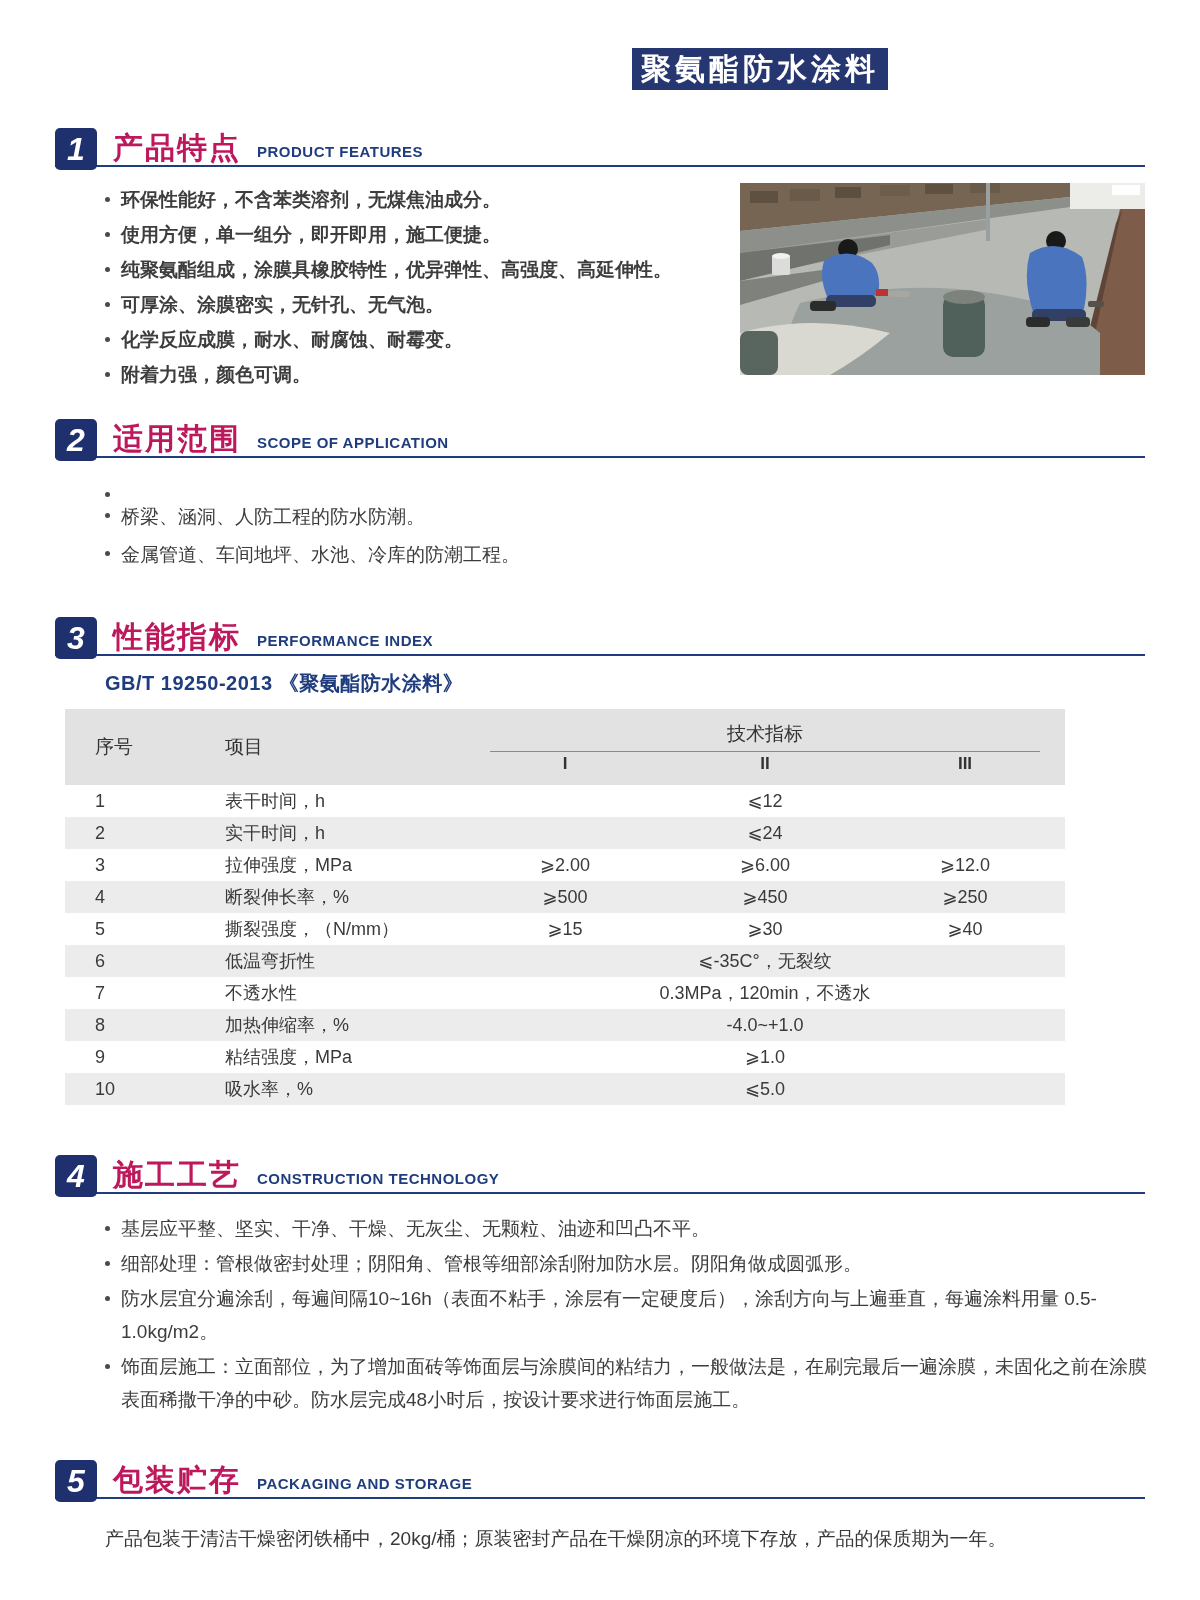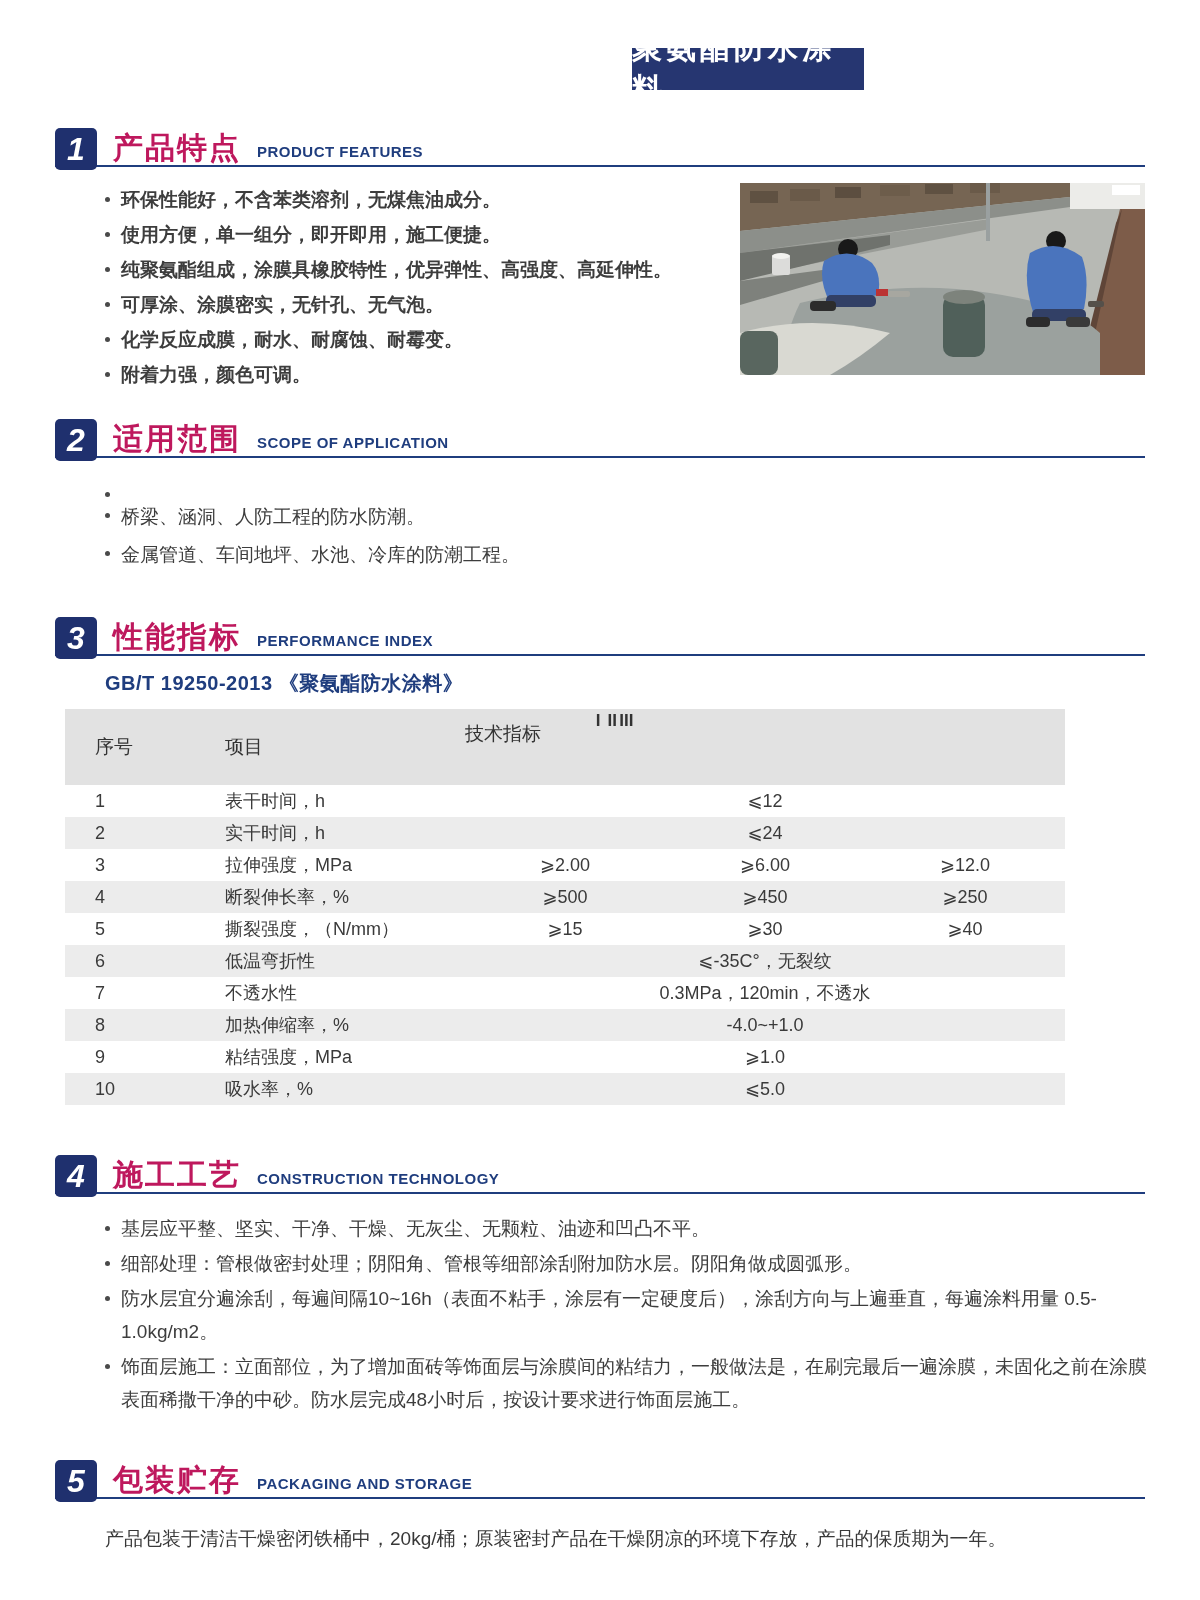--- a/index.html
+++ b/index.html
@@ -3,21 +3,21 @@
 <meta charset="utf-8">
 <style>
   html,body{margin:0;padding:0;}
   body{
     width:1200px;height:1600px;background:#ffffff;overflow:hidden;
     font-family:"Liberation Sans","DejaVu Sans",sans-serif;
     -webkit-font-smoothing:antialiased;
   }
   
   .titlebar{
-    width:232px;height:42px;margin:48px 0 0 632px;
+    width:256px;height:42px;margin:48px 0 0 632px;
     background:#263671;color:#ffffff;
     display:flex;align-items:center;justify-content:center;
     font-size:30px;font-weight:bold;letter-spacing:4px;
   }
   
   .section{margin-top:30px;}
   .sec-header{
     margin:0 55px;border-bottom:2px solid #1f3d7e;
     display:flex;align-items:flex-end;gap:16px;padding-bottom:2px;
   }
@@ -35,21 +35,21 @@
   .dot{width:5px;height:5px;border-radius:50%;background:#4a4a4a;margin-top:14px;flex:none;}
   
   .sec1-body{display:flex;margin:6px 55px 0 0;font-weight:bold;}
   .sec1-body .bullets{flex:1;margin:10px 20px 0 105px;}
   .photo{width:405px;height:192px;flex:none;margin-top:10px;background:#b7b9b4;}
   
   .std-line{margin:14px 0 0 105px;font-size:20px;font-weight:bold;color:#1f3d7e;letter-spacing:.5px;}
   .tbl{margin:12px 0 0 65px;width:1000px;font-size:18px;color:#3a3a3a;}
   .thead{background:#e2e2e2;display:grid;grid-template-columns:130px 270px 600px;}
   .h-no,.h-item{display:flex;align-items:center;padding-left:30px;font-size:19px;color:#333;height:76px;}
-  .h-tech{display:flex;flex-direction:row;}
+  .h-tech{display:flex;flex-direction:column;}
   .h-tech-title{height:38px;display:flex;align-items:flex-end;justify-content:center;font-size:19px;color:#333;padding-bottom:4px;}
   .h-tech-rule{border-bottom:1.5px solid #8a8a8a;margin:0 25px;}
   .h-sub{display:grid;grid-template-columns:1fr 1fr 1fr;height:24px;align-items:center;}
   .h-sub div{text-align:center;font-weight:bold;font-size:17px;color:#333;}
   .rows div.tr:nth-of-type(even){background:#ececec;}
   .tr{display:grid;grid-template-columns:130px 270px 600px;height:32px;align-items:center;}
   .c-no{padding-left:30px;}
   .c-item{padding-left:30px;}
   .c-tech{display:flex;height:100%;align-items:center;}
   .vc{flex:1;text-align:center;}

